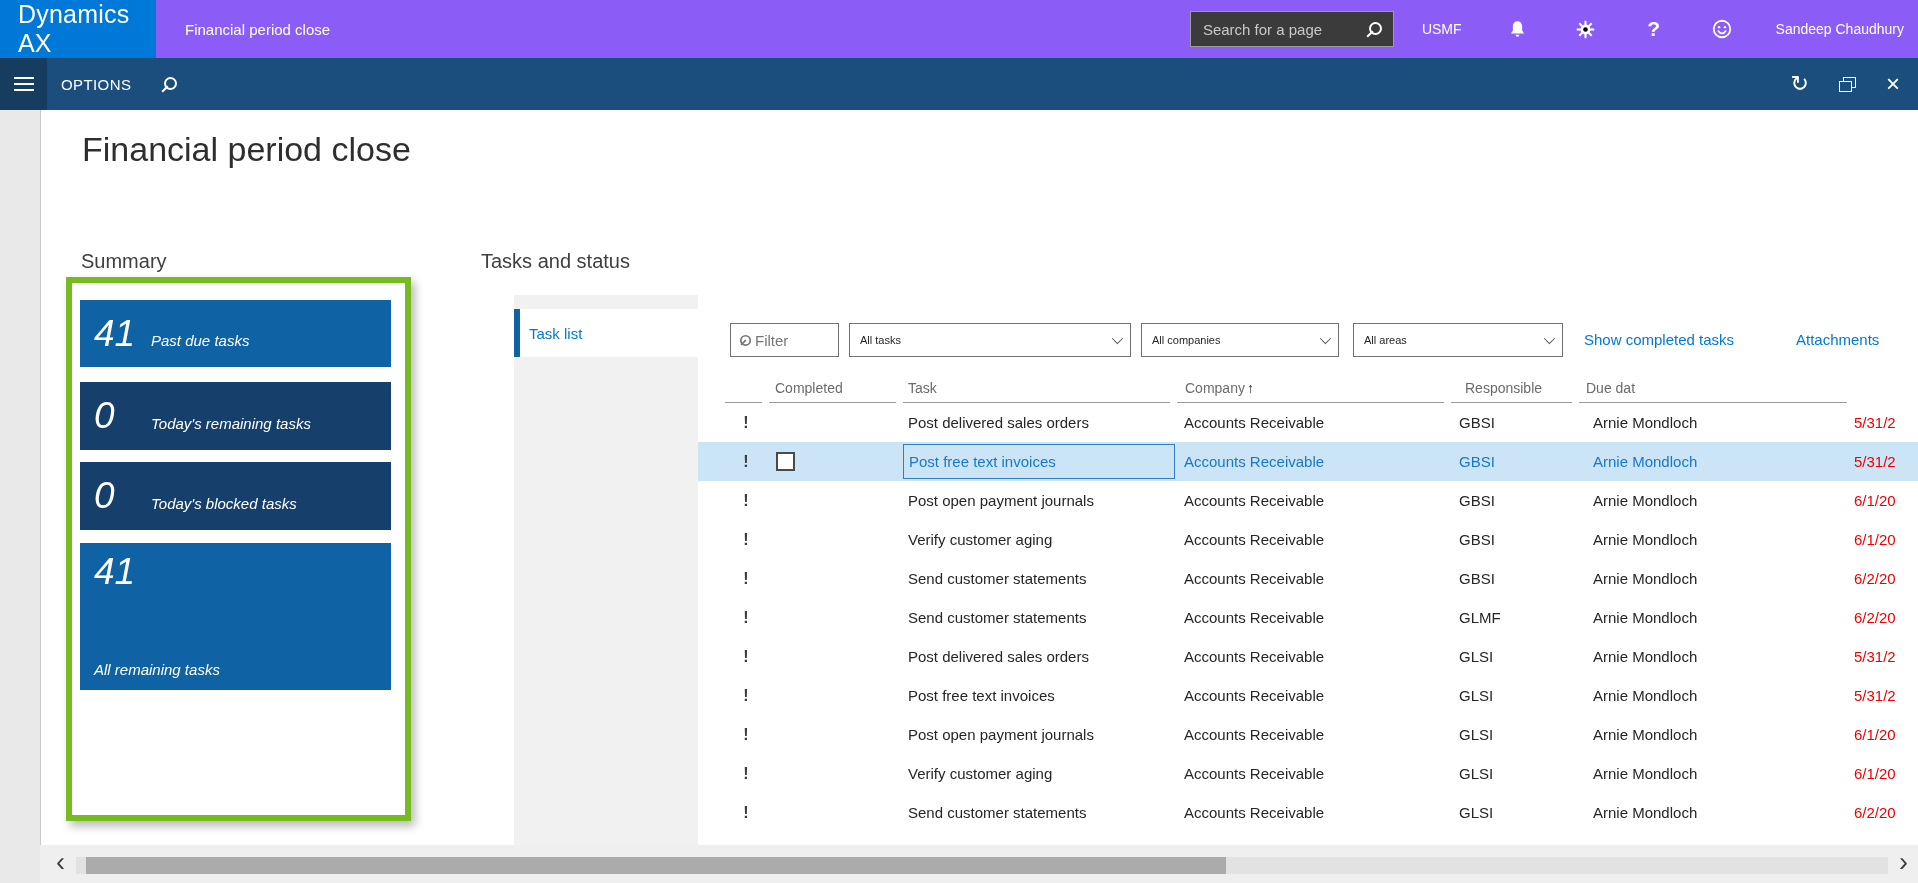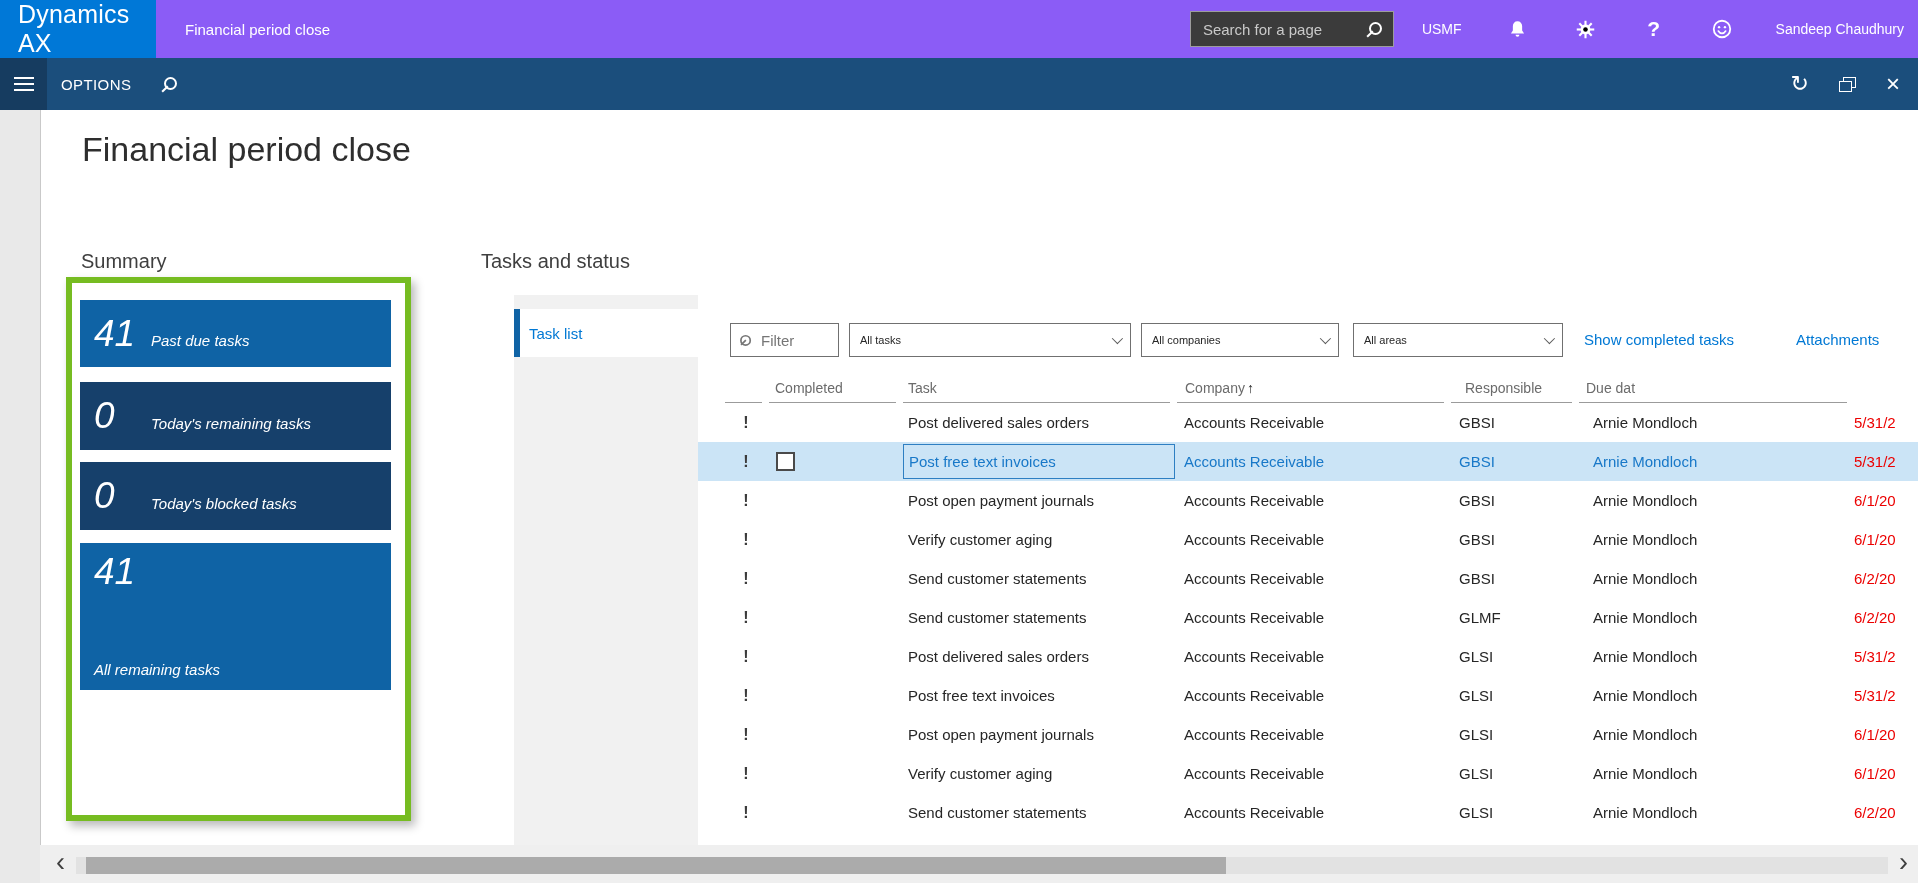--- a/index.html
+++ b/index.html
@@ -90,21 +90,21 @@
   .side-item .side-lbl { margin-left:9px; color:#0078D4; font-size:15px; }
 
   .main { position:absolute; left:220px; top:0; right:0; bottom:0; background:#fff; }
 
   .toolbar { position:absolute; left:0; top:28px; right:0; height:34px; }
   .toolbar > * { position:absolute; top:0; height:34px; }
   .filterbox { left:32px; width:109px; border:1px solid #707070; display:flex; align-items:center;
                padding:0 8px; color:#767676; }
   .filterbox .mag { width:14px; height:14px; transform:scale(.85); }
   .filterbox input { flex:1; min-width:0; border:none; outline:none; background:transparent;
-                     font-size:15px; font-family:inherit; color:#262626; margin-left:6px; }
+                     font-size:15px; font-family:inherit; color:#262626; }
   .filterbox input::placeholder { color:#767676; }
   .tsel { position:absolute; border:1px solid #707070; display:flex; align-items:center;
           padding:0 10px; font-size:11px; background:#fff; }
   .tsel .chev { margin-left:auto; }
   .dd-tasks { left:151px; width:282px; }
   .dd-companies { left:443px; width:198px; }
   .dd-areas { left:655px; width:210px; }
   .tlink { color:#0078D4; font-size:15px; line-height:34px; white-space:nowrap; cursor:pointer; }
   .lnk-completed { left:886px; }
   .lnk-attach { left:1098px; }

